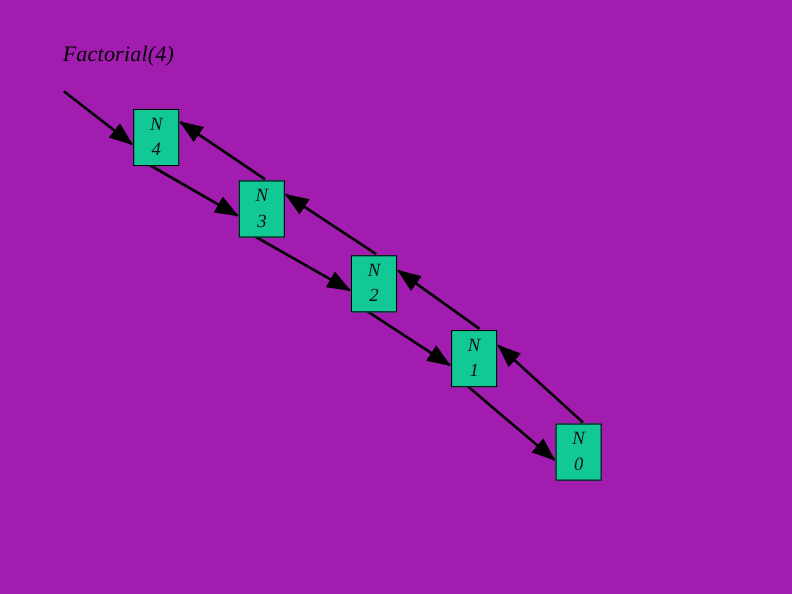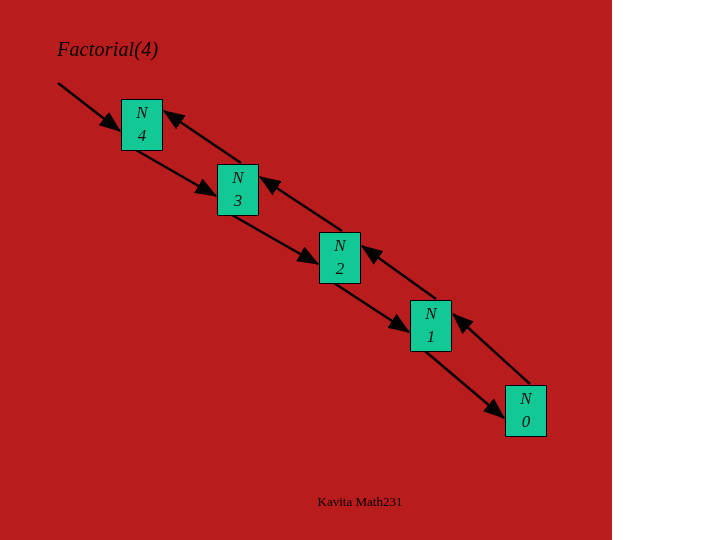--- a/index.html
+++ b/index.html
@@ -2,23 +2,23 @@
 <html><head>
 <meta charset="utf-8">
 <style>
   html, body {
     margin: 0;
     padding: 0;
     background: #ffffff;
   }
   #slide {
     position: relative;
-    width: 612px;
+    width: 720px;
     height: 540px;
-    background: #b91c1c;
+    background: #a21caf;
     overflow: hidden;
     font-family: "Liberation Serif", "DejaVu Serif", serif;
   }
   #title {
     position: absolute;
     left: 57px;
     top: 38px;
     font-family: "Liberation Serif", "DejaVu Serif", serif;
     font-style: italic;
     font-size: 20px;
@@ -108,15 +108,14 @@
       <div class="node" style="left: 410px; top: 300px; width: 42px; height: 52px; background: rgb(18, 200, 148); border-color: rgb(0, 0, 0); color: rgb(17, 17, 17);">
         <span class="n-label">N</span>
         <span class="n-value">1</span>
       </div>
       <div class="node" style="left: 505px; top: 385px; width: 42px; height: 52px; background: rgb(18, 200, 148); border-color: rgb(0, 0, 0); color: rgb(17, 17, 17);">
         <span class="n-label">N</span>
         <span class="n-value">0</span>
       </div>
     </div>
 
-  <div id="footer">Kavita Math231</div>
 
 </div>
 
 </body></html>

